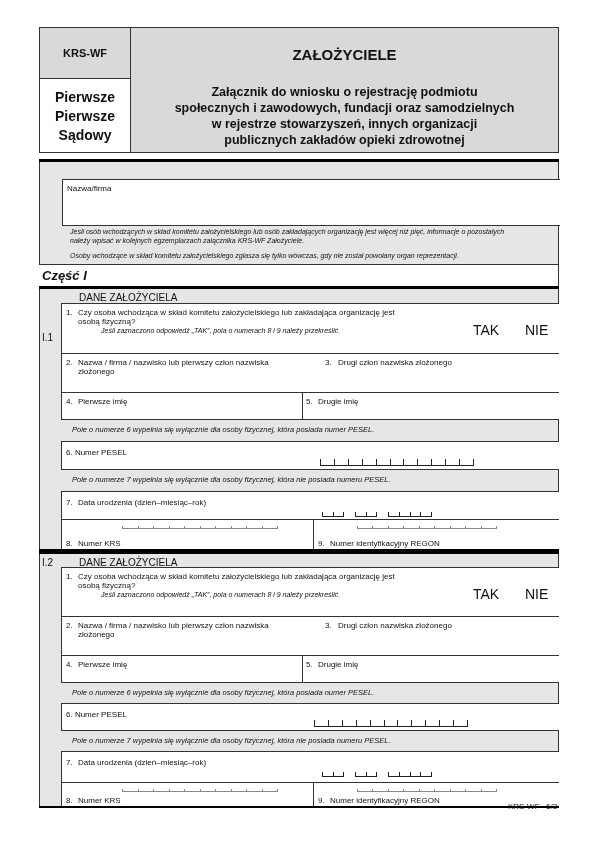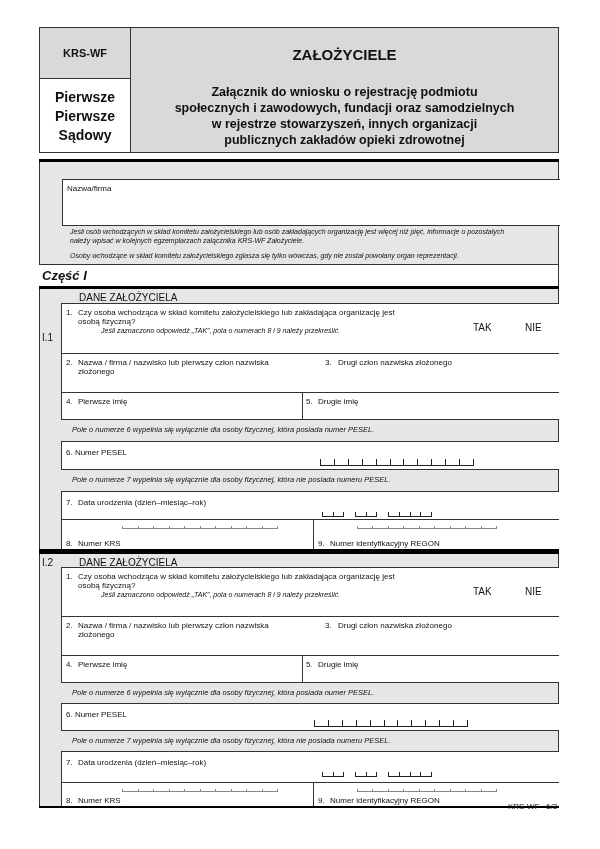--- a/index.html
+++ b/index.html
@@ -6,21 +6,21 @@
   body{width:600px;height:849px;position:relative;overflow:hidden;font-family:"Liberation Sans",sans-serif;color:#111;}
   .abs{position:absolute;box-sizing:border-box;}
   .gray{background:#d9d9d9;}
   .lgray{background:#e6e6e6;}
   .b{border:1px solid #333;}
   .t{position:absolute;white-space:nowrap;}
   .hdr-code{font-weight:bold;font-size:11px;}
   .krs{font-weight:bold;font-size:14px;line-height:19px;text-align:center;}
   .title{font-weight:bold;font-size:15px;}
   .subtitle{font-weight:bold;font-size:12.5px;line-height:16px;text-align:center;}
-  .f9{font-size:10px;}
+  .f9{font-size:14px;}
   .f8{font-size:8px;}
   .f7i{font-size:7px;font-style:italic;}
   .f75i{font-size:7.5px;font-style:italic;}
   .f10{font-size:10px;}
   .thick{position:absolute;height:3px;background:#000;}
   .ticks{position:absolute;}
   .ticks span{position:absolute;bottom:0;width:1px;background:#222;}
   .ticks .base{position:absolute;bottom:0;left:0;right:0;height:1px;background:#222;}
   .thin span, .thin .base{background:#888;}
   .vline{position:absolute;width:1px;background:#333;}

